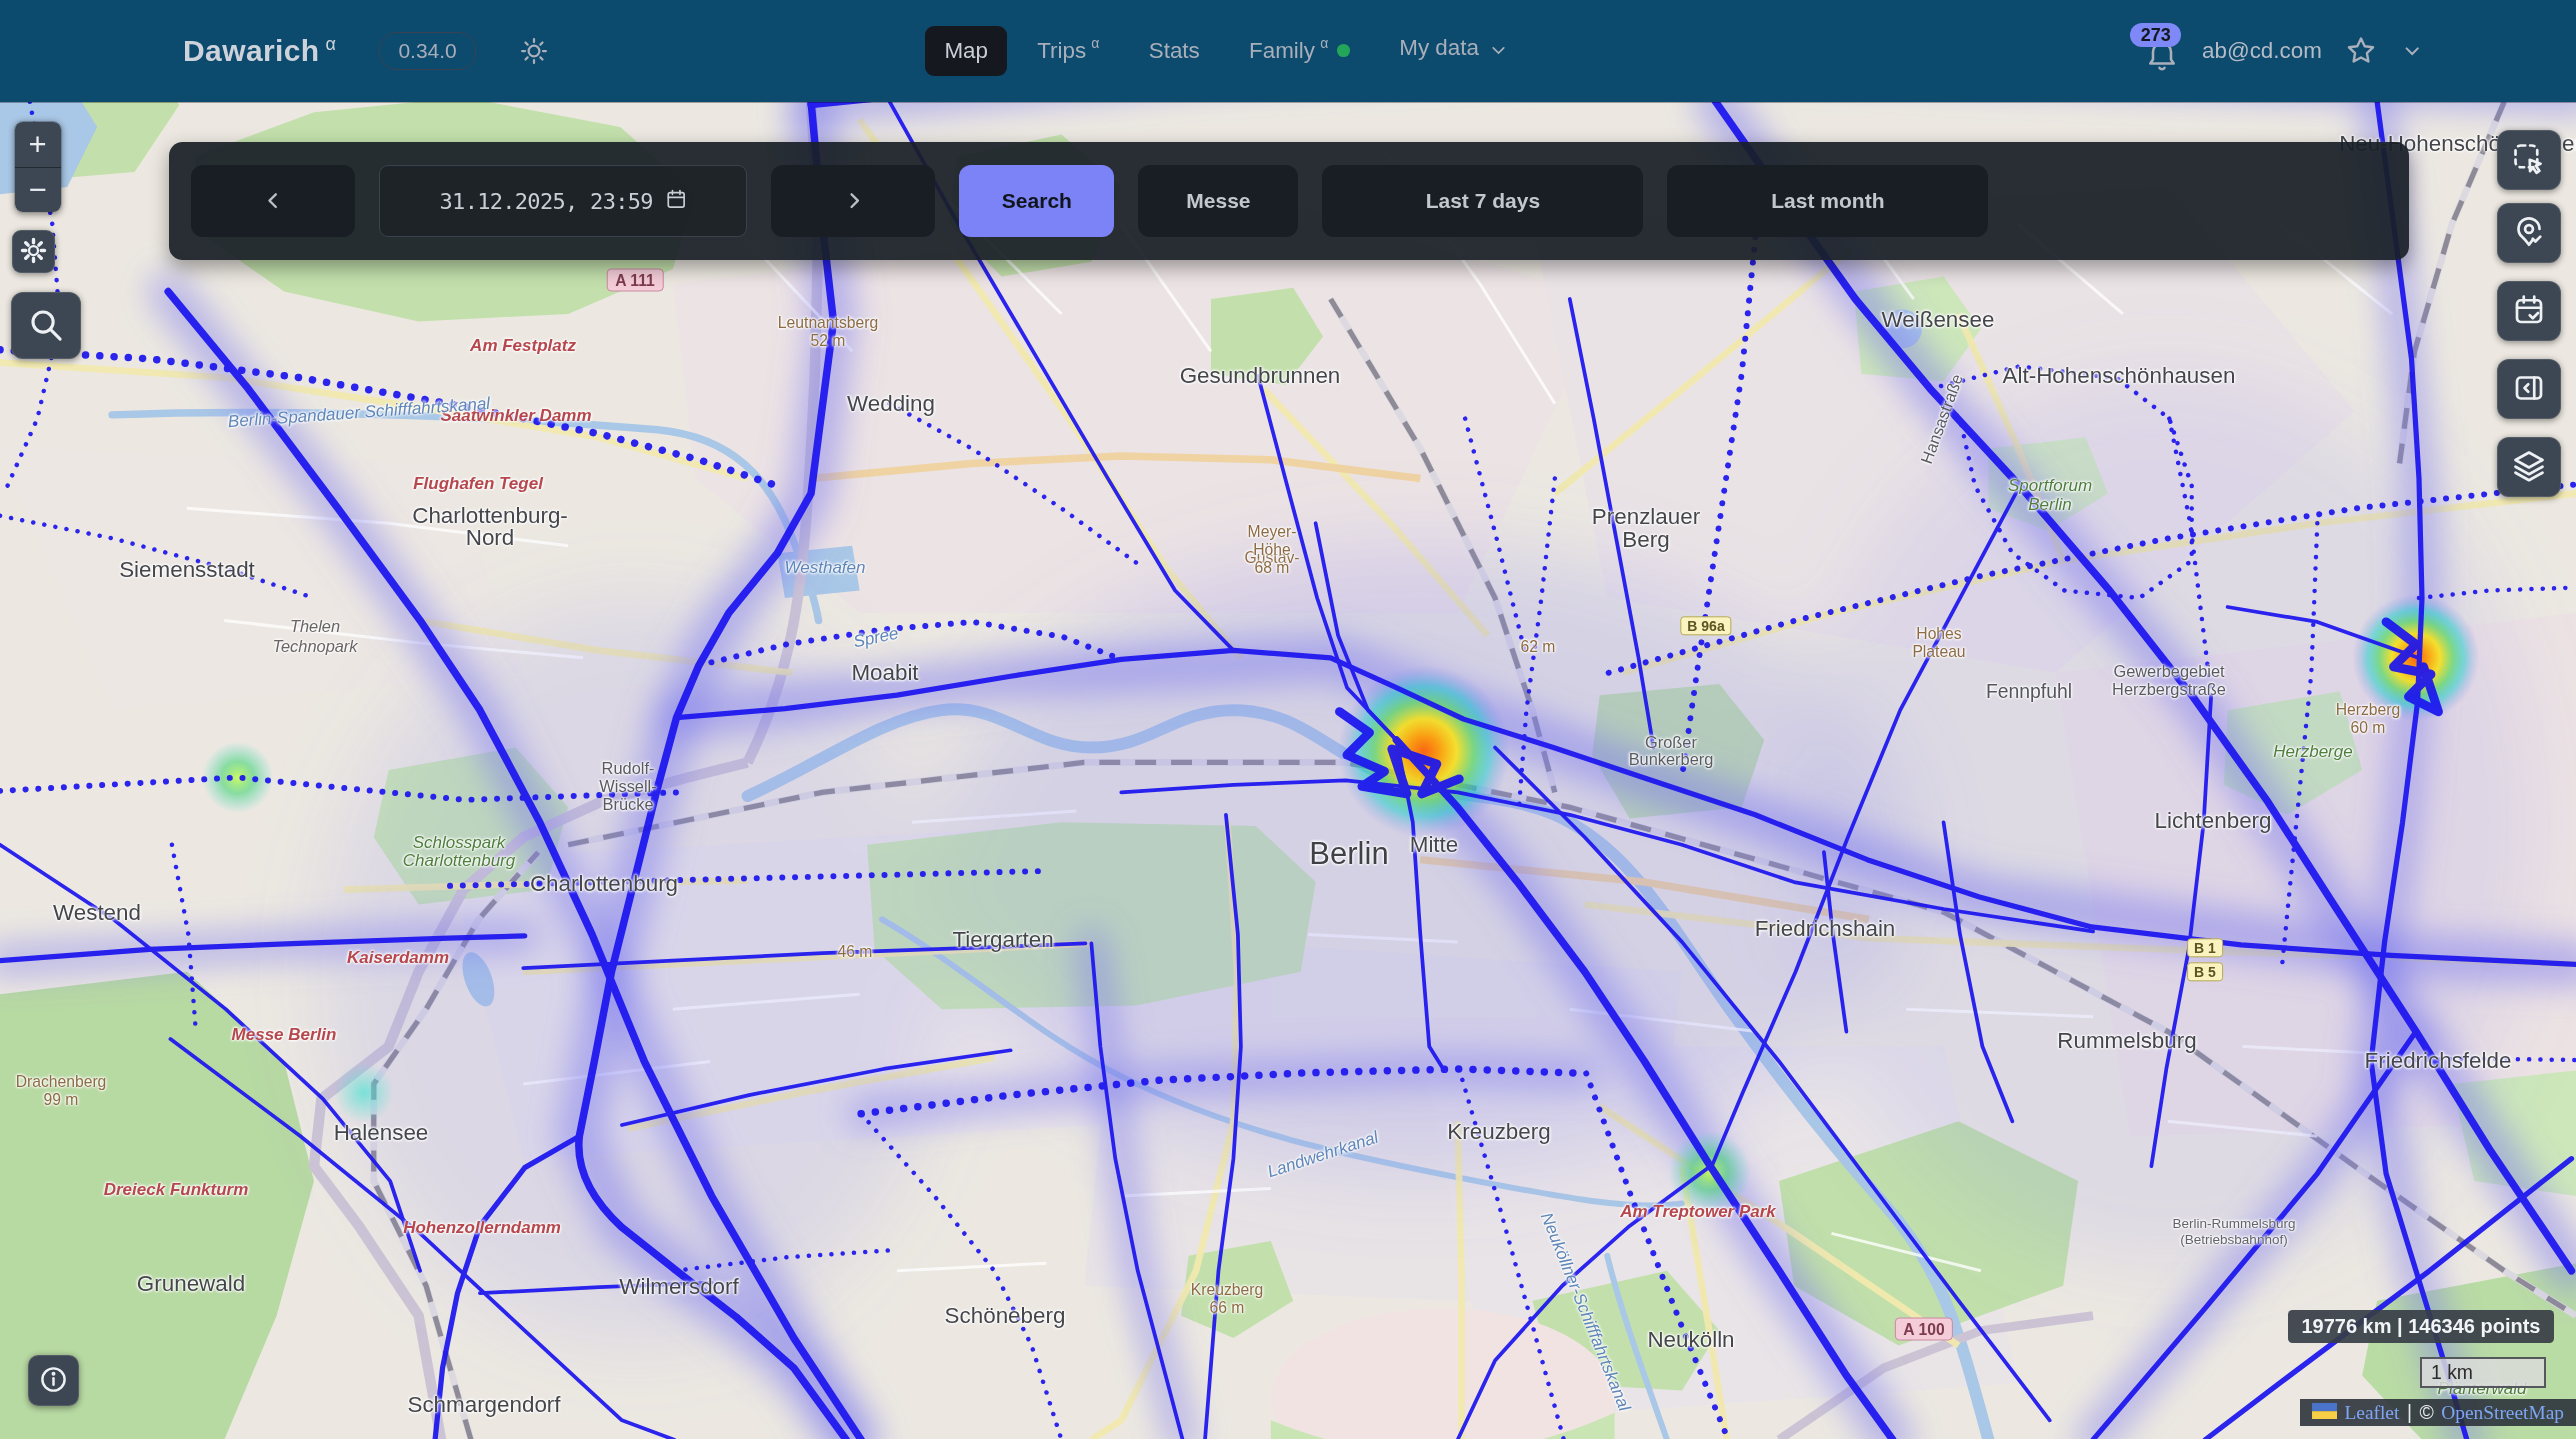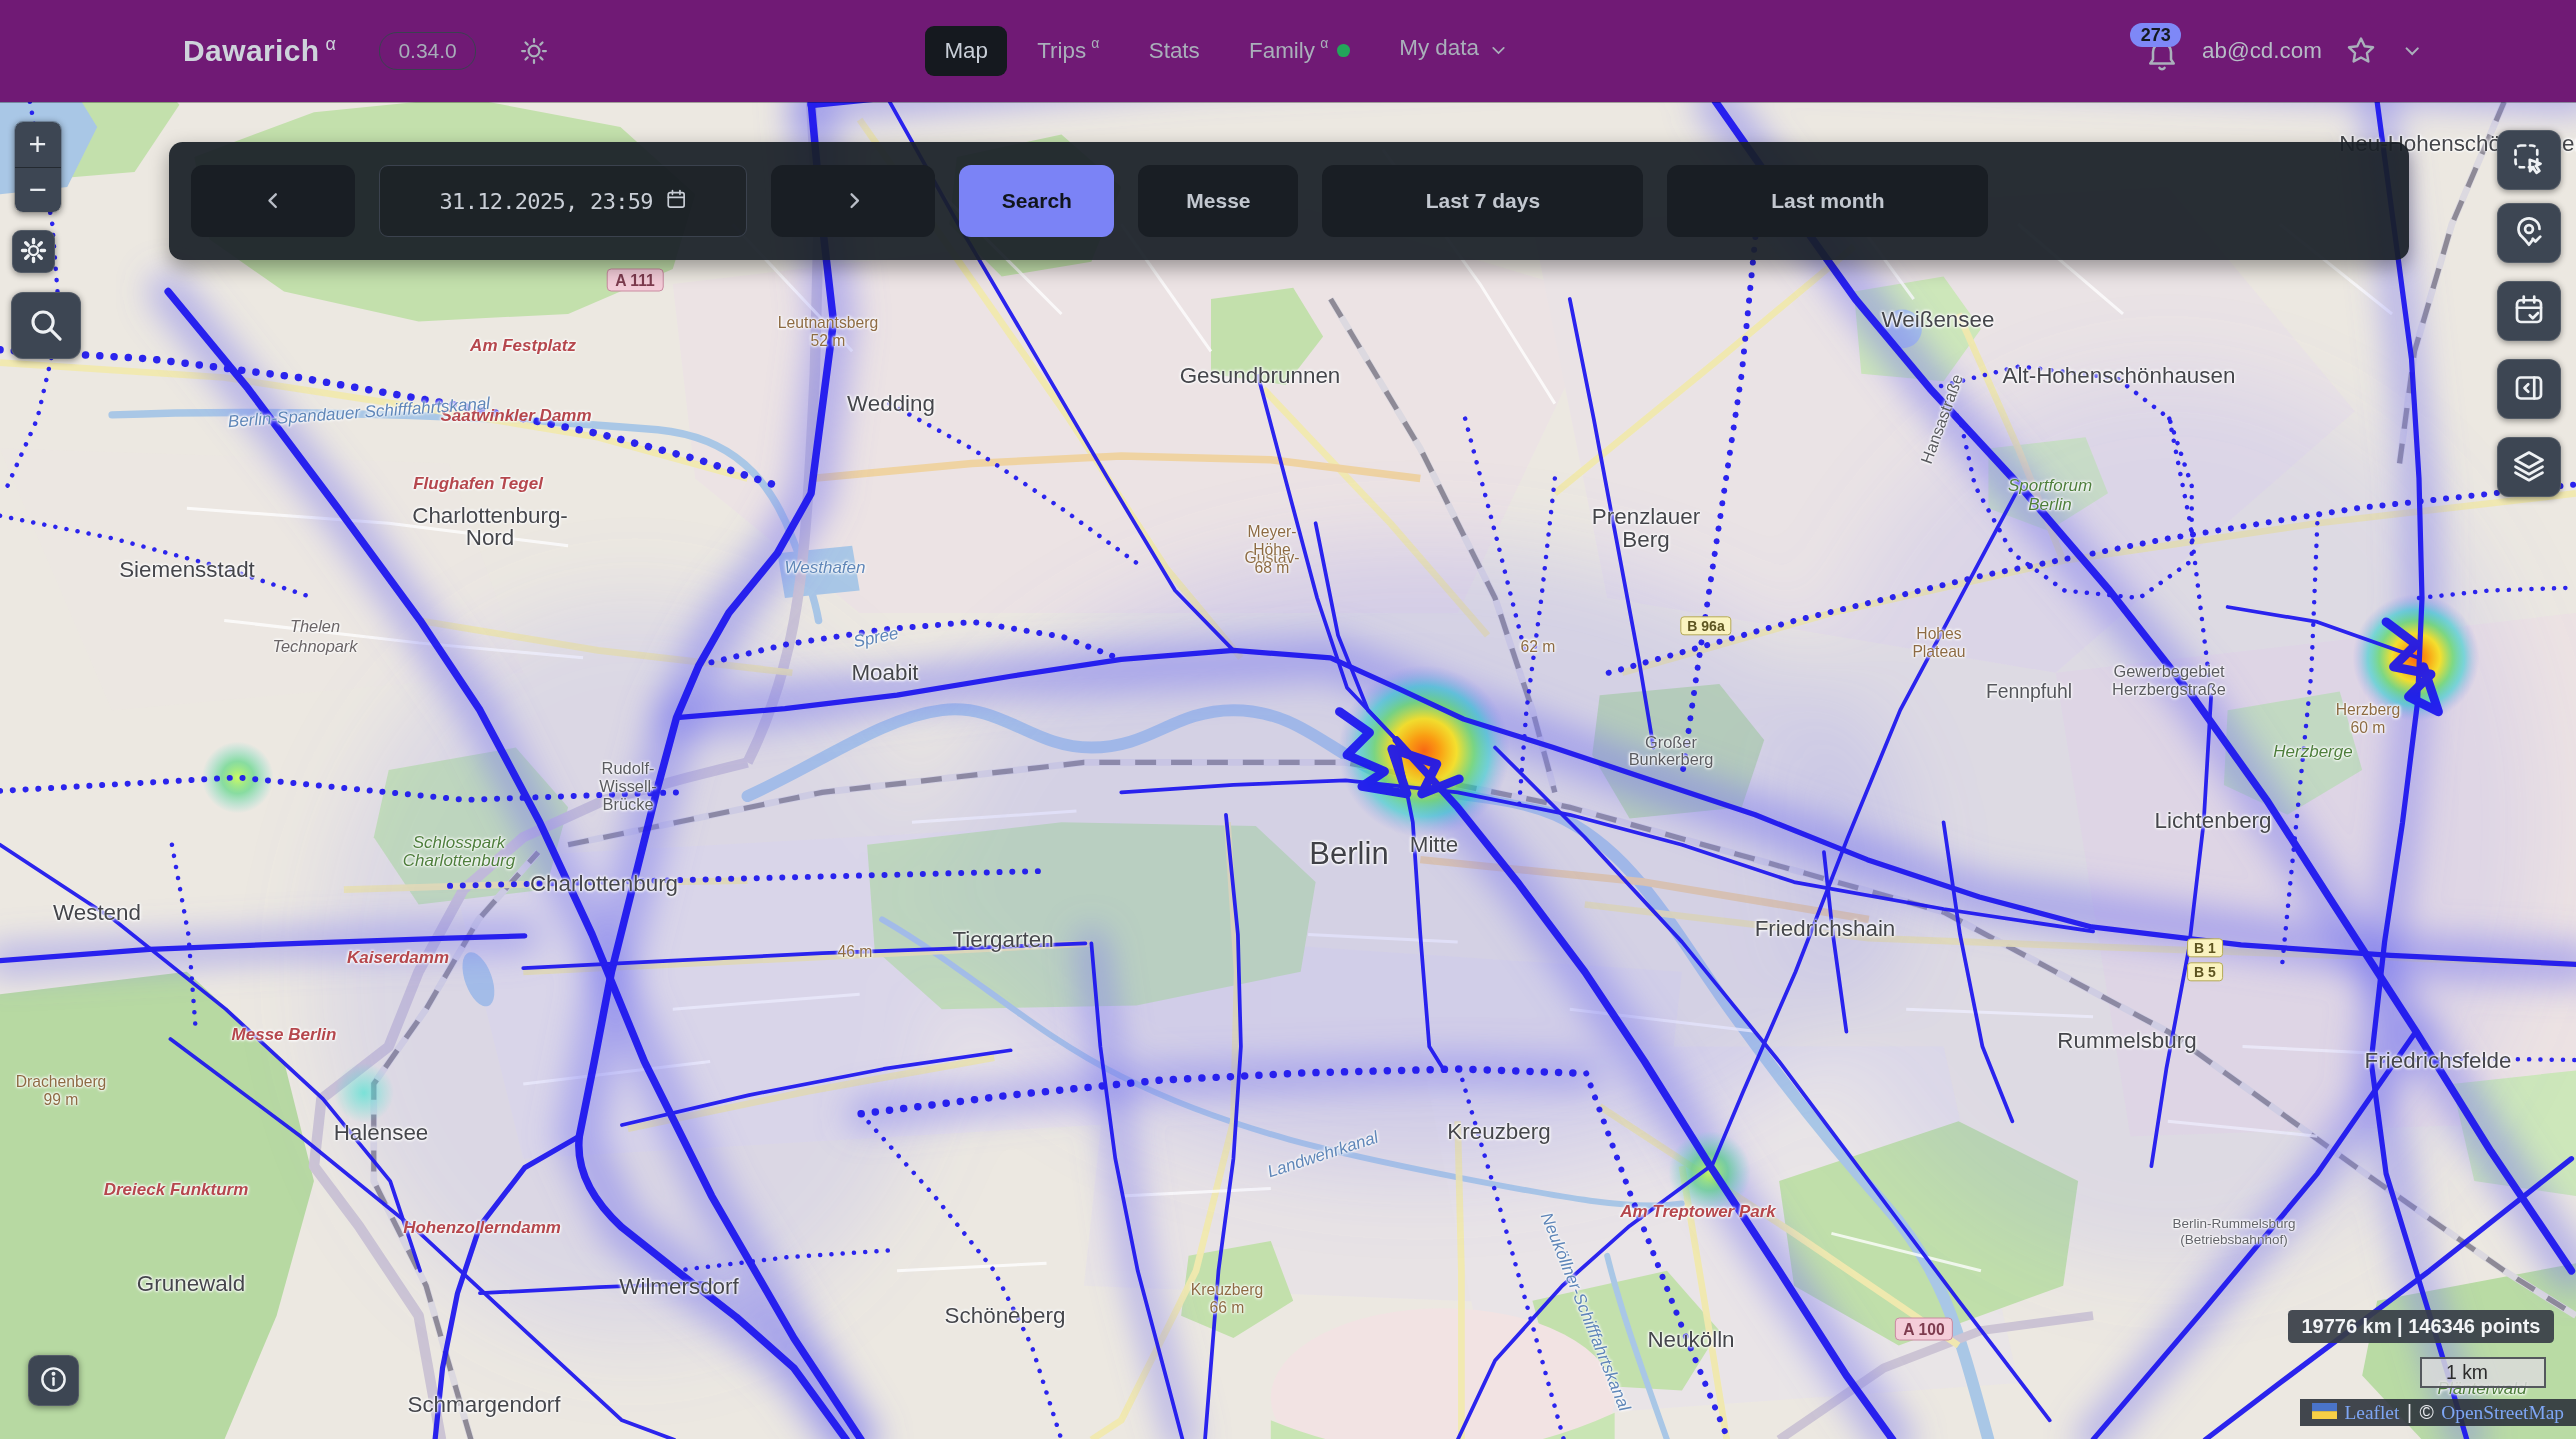--- a/index.html
+++ b/index.html
@@ -23,21 +23,21 @@
   .lbl-red{font-size:17px;font-style:italic;font-weight:700;color:#b5474d;}
   .lbl-green{font-size:17px;font-style:italic;color:#4e7e3c;}
   .lbl-water{font-size:17px;font-style:italic;color:#5f86b8;}
   .lbl-brown{font-size:15.7px;color:#8d6b43;}
   .lbl-badge-a{font-size:15.7px;font-weight:700;color:#7d3b4e;background:#f4cdd9;
                border:1.5px solid #c98aa0;border-radius:4.5px;padding:1.5px 7.5px;text-shadow:none;}
   .lbl-badge-b{font-size:14px;font-weight:700;color:#5d5420;background:#faf3c0;
                border:1.5px solid #b5aa55;border-radius:3.7px;padding:0.7px 6px;text-shadow:none;}
 
   
-  #navbar{position:absolute;top:0;left:0;width:100%;height:102px;background:#701a75;
+  #navbar{position:absolute;top:0;left:0;width:100%;height:102px;background:#0c4a6e;
           z-index:100;box-shadow:0 0.7px 0 rgba(0,0,0,.45);}
   .nav-left{position:absolute;left:183px;top:0;height:102px;display:flex;align-items:center;gap:43px;}
   .brand{font-size:30px;font-weight:700;color:#ced3db;letter-spacing:0.4px;}
   .brand sup{font-size:18px;font-weight:400;margin-left:6px;}
   .version-pill{border:1.5px solid #3a4150;border-radius:18px;padding:6px 18px;
                 font-size:21px;color:#a7adb9;}
   .icon-btn{display:inline-flex;align-items:center;justify-content:center;color:#aab0bb;cursor:pointer;}
   .nav-tabs{position:absolute;left:925px;top:0;height:102px;display:flex;align-items:center;gap:10.5px;}
   .tab{display:flex;align-items:flex-start;padding:12px 19.4px;border-radius:9px;
        font-size:22.4px;color:#a9afba;cursor:pointer;}
@@ -74,21 +74,21 @@
               overflow:hidden;border:0.7px solid rgba(0,0,0,.35);box-shadow:0 1.5px 6px rgba(0,0,0,.4);}
   .zoom-cell{width:100%;height:45px;background:#3d4653;color:#e9ecf0;font-size:31px;font-weight:400;
              display:flex;align-items:center;justify-content:center;cursor:pointer;}
   .zoom-cell+.zoom-cell{border-top:0.7px solid rgba(0,0,0,.4);}
 
   
   #stats-badge{position:absolute;right:22px;top:1310px;z-index:60;background:rgba(55,62,71,.92);
                color:#f2f4f6;font-size:20px;font-weight:600;padding:5.2px 13.5px;border-radius:4.5px;}
   #scale-bar{position:absolute;right:30px;top:1357px;width:126px;height:31px;z-index:60;
              border:2.2px solid #54585d;background:rgba(219,219,219,.85);color:#2c2c2c;
-             font-size:19.4px;line-height:26px;padding-left:24px;}
+             font-size:19.4px;line-height:26px;padding-left:9px;}
   #attribution{position:absolute;right:0;top:1399px;height:27px;z-index:60;
                background:rgba(41,47,56,.88);display:flex;align-items:center;gap:7.5px;
                padding:0 12px;font-size:19.4px;color:#e8eaee;}
   #attribution .link{color:#7ea6f5;cursor:pointer;font-family:Liberation Serif, serif;}
 </style>
 </head>
 <body>
 
 <div id="app">
 

